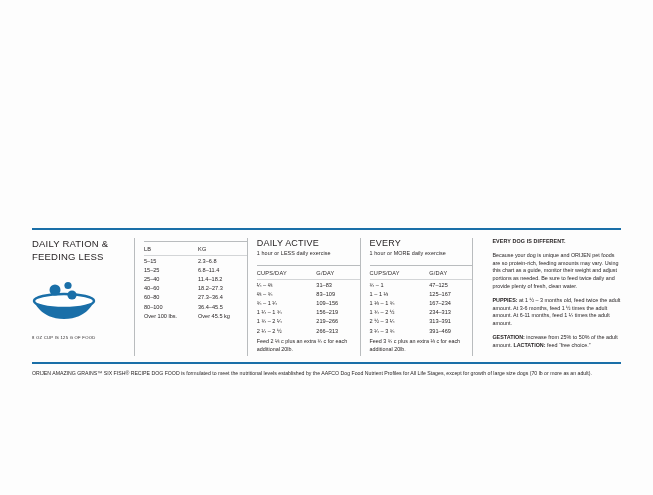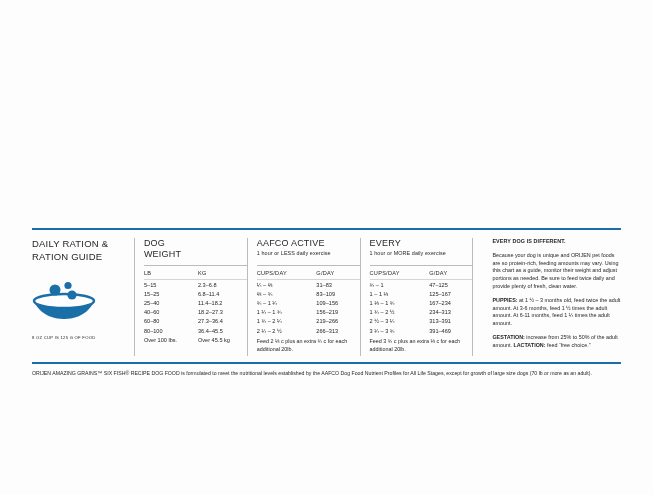--- a/index.html
+++ b/index.html
@@ -170,42 +170,38 @@
 <div class="page">
   <div class="panel">
 
     <div class="rule-top"></div>
 
     <div class="columns">
 
       <div class="col-title">
         <h1>
           <span>DAILY RATION &amp;</span><br>
-          <span>RATION GUIDE</span>
+          <span>FEEDING LESS</span>
         </h1>
         <div class="bowl-wrap">
           <svg width="64" height="44" viewBox="0 0 64 44">
             <path d="M2 20 C2 20, 8 38, 32 38 C56 38, 62 20, 62 20 Z" fill="#1a6fa8"></path>
             <ellipse cx="32" cy="20" rx="30" ry="7" fill="#ffffff"></ellipse>
             <ellipse cx="32" cy="20" rx="30" ry="7" fill="none" stroke="#1a6fa8" stroke-width="2.5"></ellipse>
             <circle cx="23" cy="9" r="5.5" fill="#1a6fa8"></circle>
             <circle cx="36" cy="4.5" r="3.6" fill="#1a6fa8"></circle>
             <circle cx="40" cy="14" r="4.6" fill="#1a6fa8"></circle>
           </svg>
           <div class="bowl-caption">8 OZ CUP IS 125 G OF FOOD</div>
         </div>
       </div>
 
       <div class="vline"></div>
 
       <div class="col col-weight">
-        <div class="col-head col-head-2line">
-          <div>DOG</div>
-          <div>WEIGHT</div>
-        </div>
         <div class="thead-rule"></div>
         <table class="dt">
           <tbody>
               <tr>
             <th>LB</th>
             <th class="c2">KG</th>
           </tr>
           <tr>
                 <td colspan="2" style="padding:0">
                   <div class="subrule"></div>
@@ -240,21 +236,21 @@
             <td class="c2">Over 45.5 kg</td>
           </tr>
         </tbody>
           </table>
       </div>
 
       <div class="vline"></div>
 
       <div class="col col-less">
         <div class="col-head col-head-2line">
-          <div>AAFCO ACTIVE</div>
+          <div>DAILY ACTIVE</div>
           <div class="sub">1 hour or LESS daily exercise</div>
         </div>
         <div class="thead-rule"></div>
         <table class="dt">
           <tbody>
               <tr>
             <th>CUPS/DAY</th>
             <th class="c2">G/DAY</th>
           </tr>
           <tr>

